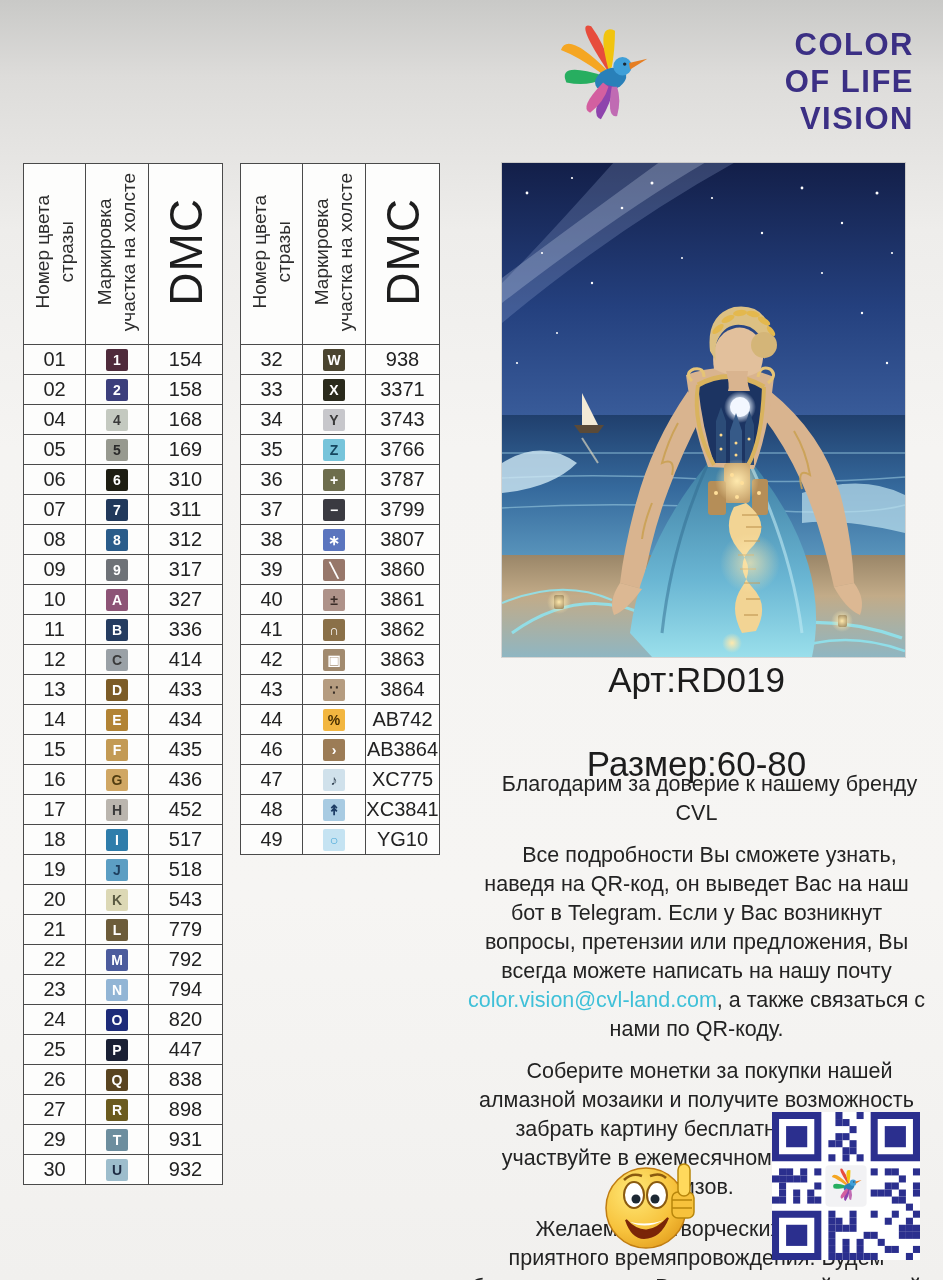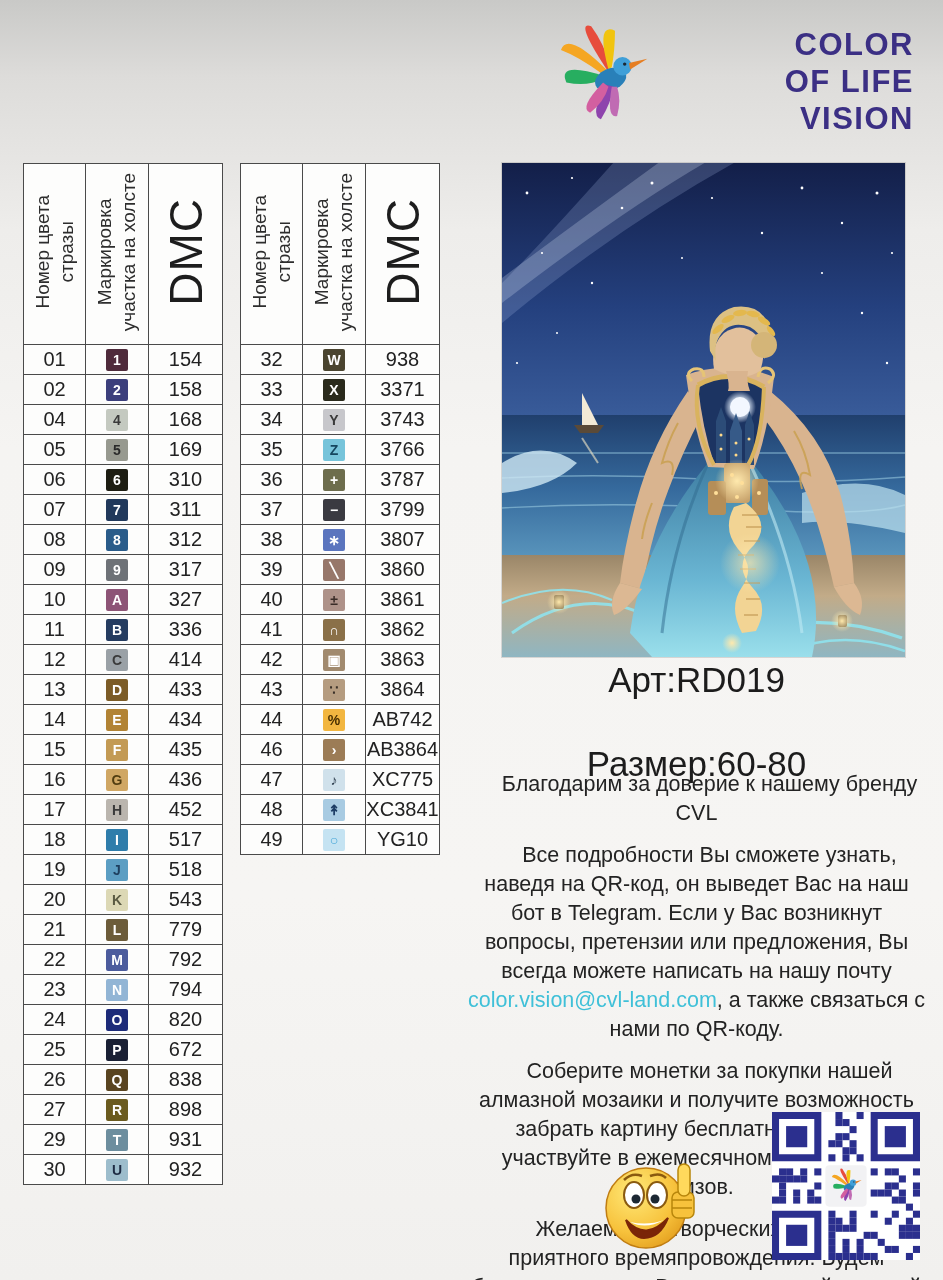--- a/index.html
+++ b/index.html
@@ -195,21 +195,21 @@
         <td class="c-dmc">794</td>
       </tr>
       <tr>
         <td class="c-num">24</td>
         <td class="c-sym"><span class="chip" style="background: rgb(29, 43, 121); color: rgb(255, 255, 255);">O</span></td>
         <td class="c-dmc">820</td>
       </tr>
       <tr>
         <td class="c-num">25</td>
         <td class="c-sym"><span class="chip" style="background: rgb(26, 32, 52); color: rgb(255, 255, 255);">P</span></td>
-        <td class="c-dmc">672</td>
+        <td class="c-dmc">447</td>
       </tr>
       <tr>
         <td class="c-num">26</td>
         <td class="c-sym"><span class="chip" style="background: rgb(89, 68, 32); color: rgb(255, 255, 255);">Q</span></td>
         <td class="c-dmc">838</td>
       </tr>
       <tr>
         <td class="c-num">27</td>
         <td class="c-sym"><span class="chip" style="background: rgb(107, 91, 31); color: rgb(255, 255, 255);">R</span></td>
         <td class="c-dmc">898</td>

